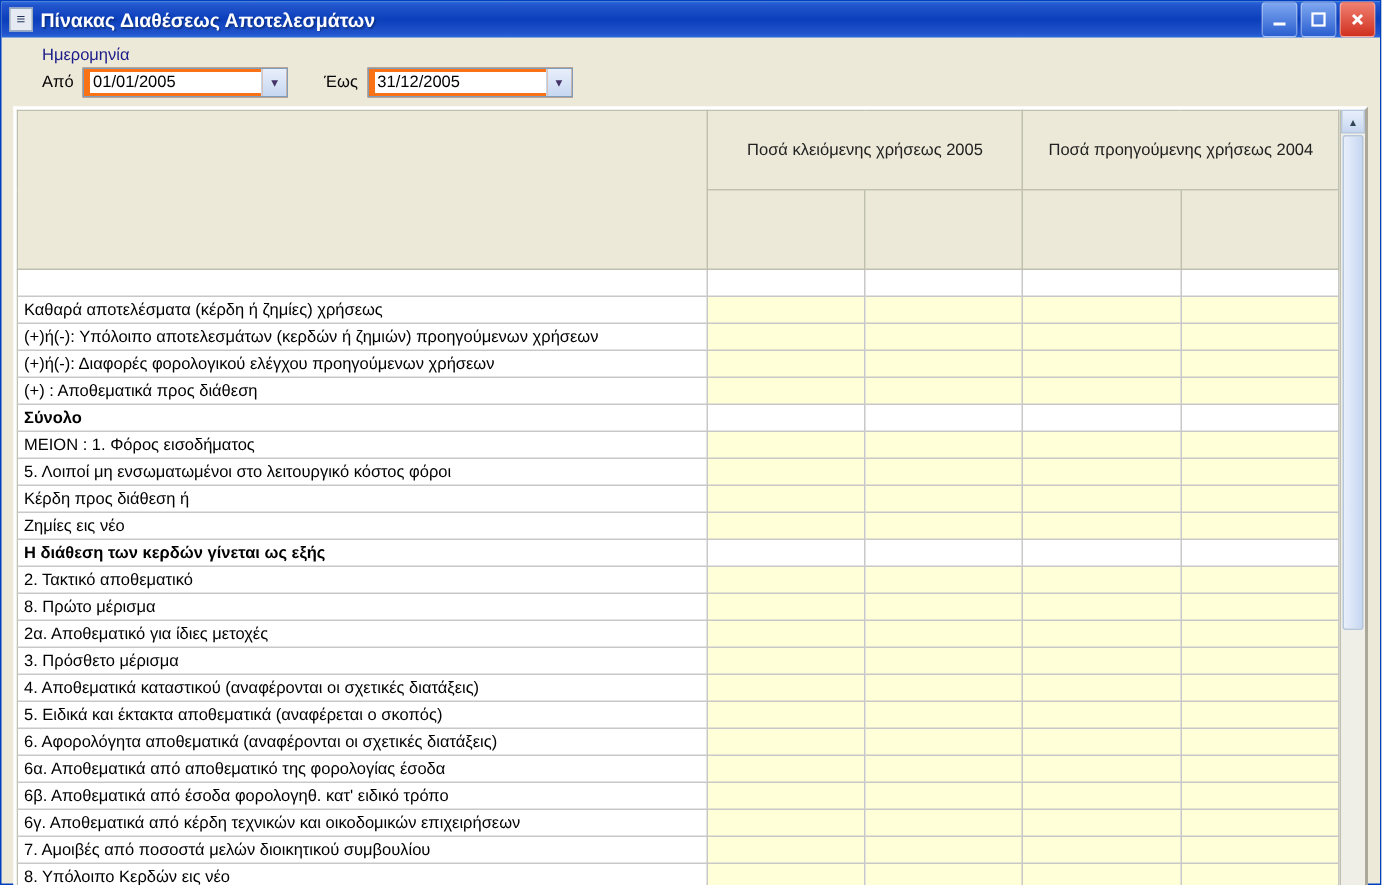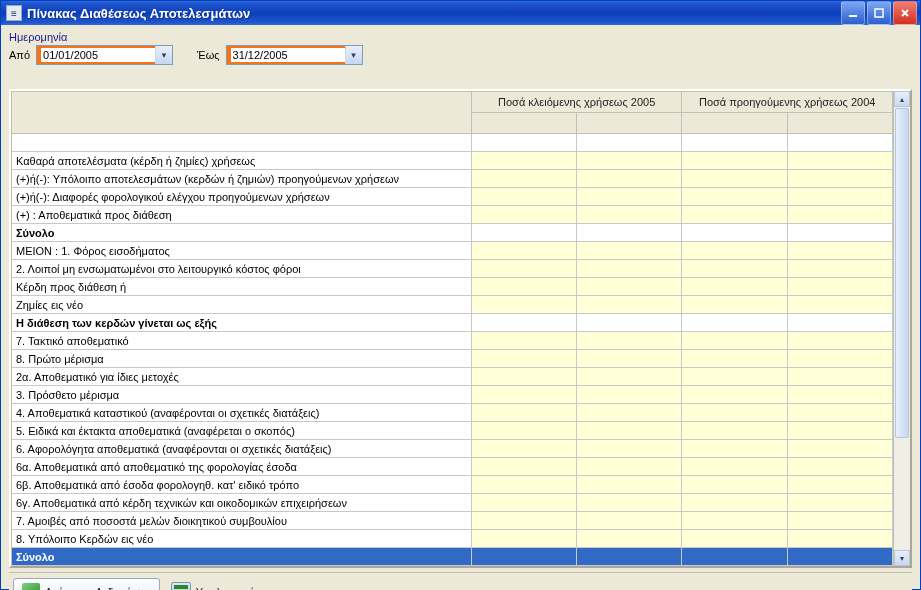--- a/index.html
+++ b/index.html
@@ -73,21 +73,22 @@
     color: #fff;
   }
   .content {
     flex: 1;
     display: flex;
     flex-direction: column;
     padding: 4px;
     box-sizing: border-box;
   }
   .filter-row {
-    padding: 2px 4px 24px 4px;
+    padding: 2px 4px 6px 4px;
+    margin-left: 19px;
   }
   .filter-label {
     color: #1a1a8a;
     display: inline-block;
   }
   .filter-inline {
     display: flex;
     align-items: center;
     gap: 6px;
     margin-top: 2px;
@@ -141,21 +142,21 @@
   .grid {
     border-collapse: collapse;
     width: 100%;
     table-layout: fixed;
   }
   .grid col.col-desc { width: 450px; }
   .grid col.col-amt { width: 103px; }
   .grid th {
     background: #ece9d8;
     border: 1px solid #c0c0b0;
-    padding: 2px 4px;
+    padding: 18px 4px;
     font-weight: normal;
     color: #222;
     height: 16px;
   }
   .grid td {
     border: 1px solid #c8c8c8;
     padding: 1px 4px;
     height: 15px;
     background: #fff;
     color: #000;
@@ -368,21 +369,21 @@
                 <td class="amt-cell"></td>
               </tr>
               <tr>
                 <td>ΜΕΙΟΝ : 1. Φόρος εισοδήματος</td>
                 <td class="amt-cell"></td>
                 <td class="amt-cell"></td>
                 <td class="amt-cell"></td>
                 <td class="amt-cell"></td>
               </tr>
               <tr>
-                <td>2. Λοιποί μη ενσωματωμένοι στο λειτουργικό κόστος φόροι</td>
+                <td>5. Λοιποί μη ενσωματωμένοι στο λειτουργικό κόστος φόροι</td>
                 <td class="amt-cell"></td>
                 <td class="amt-cell"></td>
                 <td class="amt-cell"></td>
                 <td class="amt-cell"></td>
               </tr>
               <tr>
                 <td>Κέρδη προς διάθεση ή</td>
                 <td class="amt-cell"></td>
                 <td class="amt-cell"></td>
                 <td class="amt-cell"></td>
@@ -396,21 +397,21 @@
                 <td class="amt-cell"></td>
               </tr>
               <tr class="bold no-amt">
                 <td>Η διάθεση των κερδών γίνεται ως εξής</td>
                 <td class="amt-cell"></td>
                 <td class="amt-cell"></td>
                 <td class="amt-cell"></td>
                 <td class="amt-cell"></td>
               </tr>
               <tr>
-                <td>7.  Τακτικό αποθεματικό</td>
+                <td>2.  Τακτικό αποθεματικό</td>
                 <td class="amt-cell"></td>
                 <td class="amt-cell"></td>
                 <td class="amt-cell"></td>
                 <td class="amt-cell"></td>
               </tr>
               <tr>
                 <td>8.  Πρώτο μέρισμα</td>
                 <td class="amt-cell"></td>
                 <td class="amt-cell"></td>
                 <td class="amt-cell"></td>

